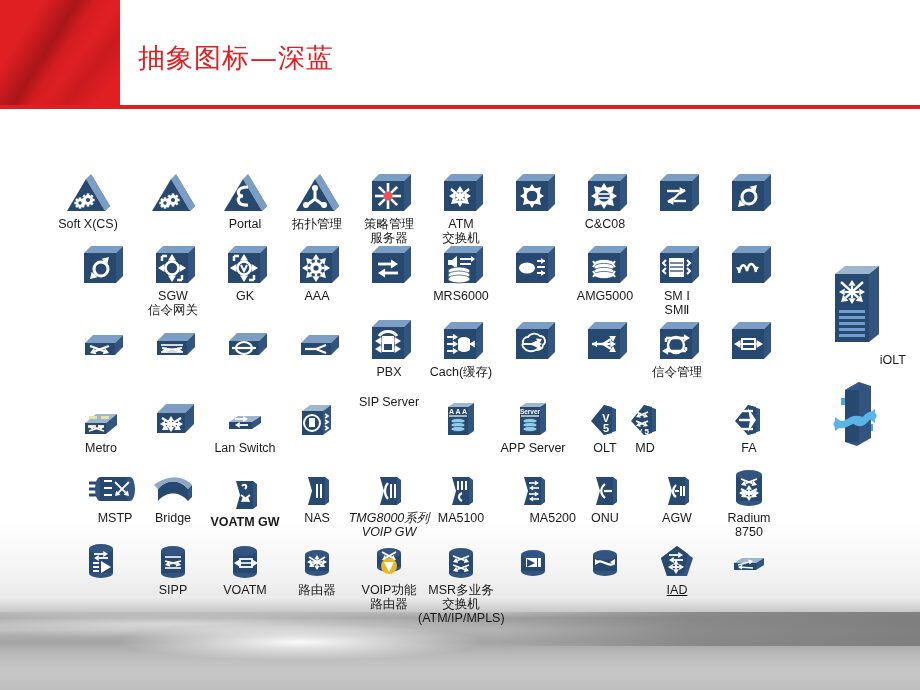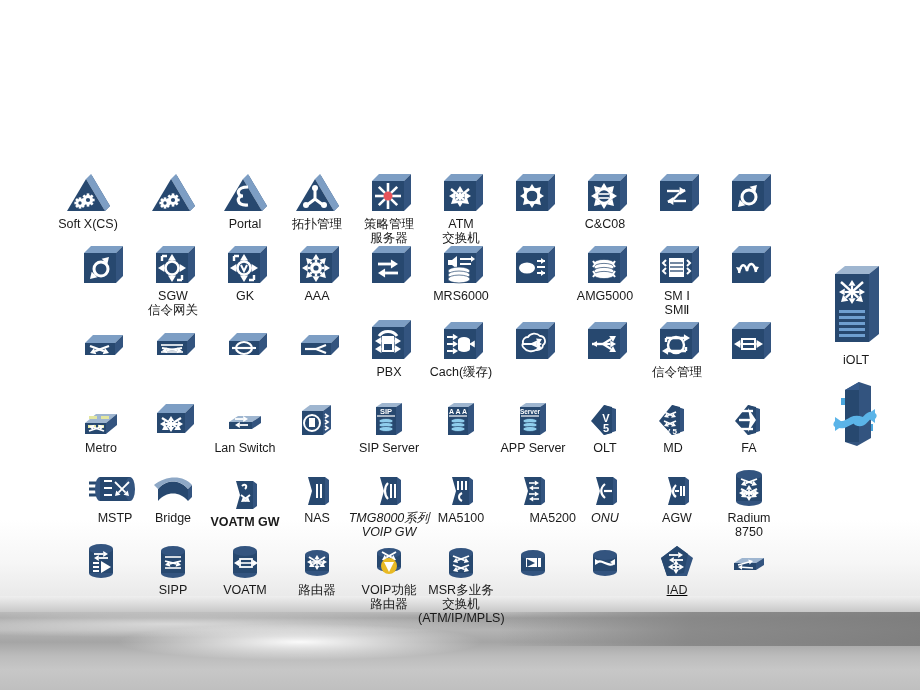--- a/index.html
+++ b/index.html
@@ -69,34 +69,42 @@
 
   
   .grid{position:absolute;left:0;top:112px;width:920px;}
   .cell{position:absolute;width:86px;text-align:center;}
   .icon{height:46px;display:flex;align-items:center;justify-content:center;}
   .icon svg{display:block;}
   .lbl{
     font-size:12.5px;color:#1a1a1a;line-height:14px;margin-top:1px;
     font-family:"Liberation Sans","DejaVu Sans",sans-serif;white-space:pre-line;
   }
-  .side{position:absolute;width:100px;text-align:center;}
+  .side{position:absolute;width:100px;text-align:right;}
   .side .lbl{font-size:12.5px;}
 </style>
 </head>
 <body>
 
 <div id="slide">
 
   <div class="sky"></div>
   <div class="photo">
     <div class="photo-haze"></div>
     <div class="photo-dark"></div>
   </div>
 
+  <div class="hdr">
+    <div class="hdr-red">
+      <div class="hdr-swoosh"></div>
+      <div class="hdr-swoosh2"></div>
+    </div>
+    <div class="hdr-rule"></div>
+    <div class="hdr-title">抽象图标—深蓝</div>
+  </div>
 
   <div class="grid" id="grid">
       <div class="cell" style="left: 45px; top: 58px;">
         <div class="icon">
           <svg width="46" height="44" viewBox="0 0 46 44">
             <polygon points="26,3 45,35 40,40" fill="#33547f"></polygon>
             <polygon points="21,8 26,3 45,35 40,40" fill="#7d9ec4"></polygon>
             <polygon points="21,8 40,40 2,40" fill="#27486f"></polygon>
             <rect x="13.7" y="26.4" width="2.6" height="3.4" fill="#ffffff" transform="rotate(0,15,32)"></rect>
             <rect x="13.7" y="26.4" width="2.6" height="3.4" fill="#ffffff" transform="rotate(45,15,32)"></rect>
@@ -712,33 +720,20 @@
             <polygon points="29,16 37,10 37,34 29,40" fill="#33547f"></polygon>
             <rect x="8" y="16" width="21" height="24" fill="#27486f"></rect>
             <circle cx="18" cy="28" r="8" fill="none" stroke="#ffffff" stroke-width="2"></circle>
             <rect x="15" y="23" width="6" height="9" fill="#ffffff"></rect>
             <path d="M31 19 l3 2 l-3 2 M31 25 l3 2 l-3 2 M31 31 l3 2 l-3 2" stroke="#ffffff" stroke-width="1.6" fill="none"></path>
           </svg>
         </div>
         <div class="lbl"></div>
       </div>
       <div class="cell" style="left: 346px; top: 282px;">
-        <div class="icon">
-          <svg width="46" height="44" viewBox="0 0 46 44">
-            <polygon points="10,12 16,8 36,8 30,12" fill="#9fb6d0"></polygon>
-            <polygon points="30,12 36,8 36,36 30,40" fill="#33547f"></polygon>
-            <rect x="10" y="12" width="20" height="28" fill="#27486f"></rect>
-            <rect x="11" y="13" width="18" height="7" fill="#27486f"></rect>
-            <text x="20" y="19" font-size="7.5" fill="#ffffff" font-family="Liberation Sans, sans-serif" font-weight="bold" text-anchor="middle">SIP</text>
-            <line x1="11" y1="21" x2="29" y2="21" stroke="#ffffff" stroke-width="1.2"></line>
-            <ellipse cx="20" cy="26" rx="7" ry="2.52" fill="#8fcdec" stroke="#27486f" stroke-width="0.7"></ellipse>
-            <ellipse cx="20" cy="30" rx="7" ry="2.52" fill="#8fcdec" stroke="#27486f" stroke-width="0.7"></ellipse>
-            <ellipse cx="20" cy="34" rx="7" ry="2.52" fill="#8fcdec" stroke="#27486f" stroke-width="0.7"></ellipse>
-          </svg>
-        </div>
         <div class="lbl">SIP Server</div>
       </div>
       <div class="cell" style="left: 418px; top: 282px;">
         <div class="icon">
           <svg width="46" height="44" viewBox="0 0 46 44">
             <polygon points="10,12 16,8 36,8 30,12" fill="#9fb6d0"></polygon>
             <polygon points="30,12 36,8 36,36 30,40" fill="#33547f"></polygon>
             <rect x="10" y="12" width="20" height="28" fill="#27486f"></rect>
             <text x="20" y="19" font-size="7" fill="#ffffff" font-family="Liberation Sans, sans-serif" font-weight="bold" text-anchor="middle">A A A</text>
             <line x1="11" y1="21" x2="29" y2="21" stroke="#ffffff" stroke-width="1.2"></line>
@@ -768,21 +763,21 @@
         <div class="icon">
           <svg width="46" height="44" viewBox="0 0 46 44">
             <polygon points="22,10 34,14 34,36 22,40 10,26 22,22" fill="#33547f"></polygon>
             <polygon points="22,10 30,12 30,38 22,40 9,26" fill="#27486f"></polygon>
             <text x="24" y="27" font-size="11" fill="#ffffff" font-family="Liberation Sans, sans-serif" font-weight="bold" text-anchor="middle">V</text>
             <text x="24" y="37" font-size="11" fill="#ffffff" font-family="Liberation Sans, sans-serif" font-weight="bold" text-anchor="middle">5</text>
           </svg>
         </div>
         <div class="lbl">OLT</div>
       </div>
-      <div class="cell" style="left: 630px; top: 282px;">
+      <div class="cell" style="left: 602px; top: 282px;">
         <div class="icon">
           <svg width="46" height="44" viewBox="0 0 46 44">
             <polygon points="22,10 34,14 34,36 22,40 10,26 22,22" fill="#33547f"></polygon>
             <polygon points="22,10 30,12 30,38 22,40 9,26" fill="#27486f"></polygon>
             <line x1="14" y1="17" x2="22.16" y2="20.4" stroke="#ffffff" stroke-width="1.6"></line>
             <polygon points="26,22 21.16,22.799999999999997 23.16,18" fill="#ffffff"></polygon>
             <line x1="26" y1="17" x2="17.84" y2="20.4" stroke="#ffffff" stroke-width="1.6"></line>
             <polygon points="14,22 16.84,18 18.84,22.799999999999997" fill="#ffffff"></polygon>
             <line x1="14" y1="26" x2="22.16" y2="29.4" stroke="#ffffff" stroke-width="1.6"></line>
             <polygon points="26,31 21.16,31.799999999999997 23.16,27" fill="#ffffff"></polygon>
@@ -897,21 +892,21 @@
             <line x1="29" y1="23" x2="23.16" y2="23" stroke="#ffffff" stroke-width="1.6"></line>
             <polygon points="19,23 23.16,20.4 23.16,25.6" fill="#ffffff"></polygon>
             <line x1="19" y1="29" x2="24.84" y2="29" stroke="#ffffff" stroke-width="1.6"></line>
             <polygon points="29,29 24.84,31.6 24.84,26.4" fill="#ffffff"></polygon>
             <line x1="29" y1="34" x2="23.16" y2="34" stroke="#ffffff" stroke-width="1.6"></line>
             <polygon points="19,34 23.16,31.4 23.16,36.6" fill="#ffffff"></polygon>
           </svg>
         </div>
         <div class="lbl">MA5200</div>
       </div>
-      <div class="cell" style="left: 562px; top: 352px; font-style: italic;">
+      <div class="cell" style="left: 562px; top: 352px;">
         <div class="icon">
           <svg width="46" height="44" viewBox="0 0 46 44">
             <polygon points="14,12 31,12 31,40 14,40 18,26" fill="#27486f"></polygon>
             <polygon points="31,12 35,15 35,37 31,40" fill="#33547f"></polygon>
             <path d="M23 19 C18 23,18 29,23 33" stroke="#ffffff" stroke-width="2.2" fill="none"></path>
             <line x1="22" y1="26" x2="30" y2="26" stroke="#ffffff" stroke-width="2.2"></line>
           </svg>
         </div>
         <div class="lbl">ONU</div>
       </div>

